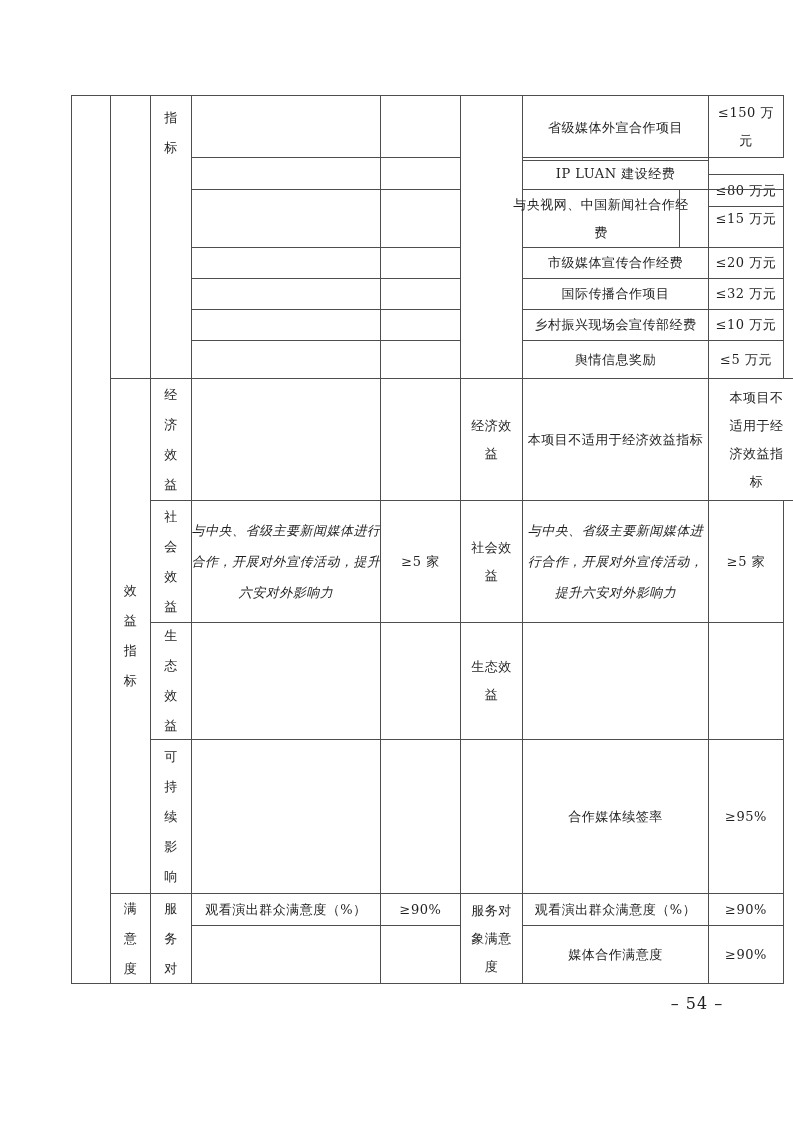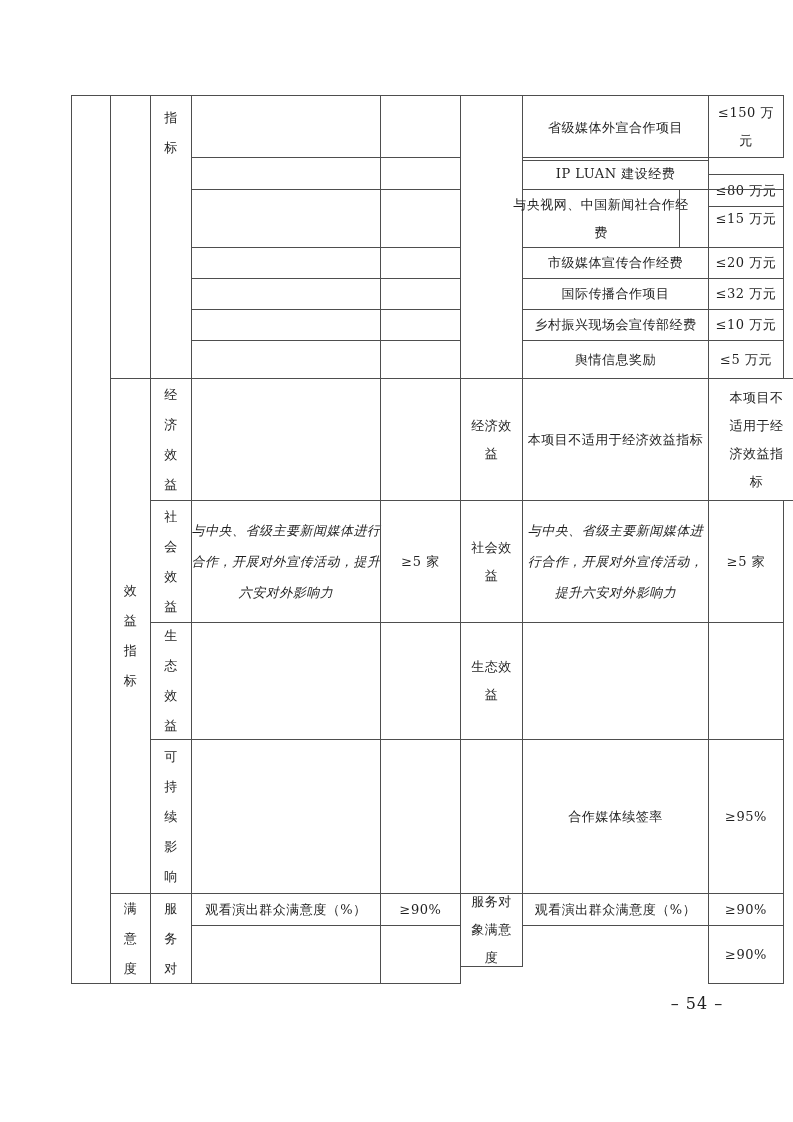--- a/index.html
+++ b/index.html
@@ -172,27 +172,28 @@
   <div class="c" style="left:522px;top:622px;width:187px;height:118px"></div>
   <div class="c" style="left:708px;top:622px;width:76px;height:118px"></div>
 
   <div class="c" style="left:191px;top:739px;width:190px;height:155px"></div>
   <div class="c" style="left:380px;top:739px;width:81px;height:155px"></div>
   <div class="c" style="left:522px;top:739px;width:187px;height:155px">合作媒体续签率</div>
   <div class="c" style="left:708px;top:739px;width:76px;height:155px">≥95%</div>
 
   <div class="c" style="left:191px;top:893px;width:190px;height:33px">观看演出群众满意度（%）</div>
   <div class="c" style="left:380px;top:893px;width:81px;height:33px">≥90%</div>
-  <div class="c" style="left:460px;top:893px;width:63px;height:74px">
+  <div class="c" style="left:460px;top:893px;width:63px;height:91px">
       <div>服务对</div>
       <div>象满意</div>
       <div>度</div>
     </div>
   <div class="c" style="left:522px;top:893px;width:187px;height:33px">观看演出群众满意度（%）</div>
   <div class="c" style="left:708px;top:893px;width:76px;height:33px">≥90%</div>
 
   <div class="c" style="left:191px;top:925px;width:190px;height:59px"></div>
   <div class="c" style="left:380px;top:925px;width:81px;height:59px"></div>
+  <div class="c" style="left:522px;top:925px;width:187px;height:59px">媒体合作满意度</div>
   <div class="c" style="left:708px;top:925px;width:76px;height:59px">≥90%</div>
 
   <div class="pageno">– 54 –</div>
 
 </div>
 
 </body></html>

